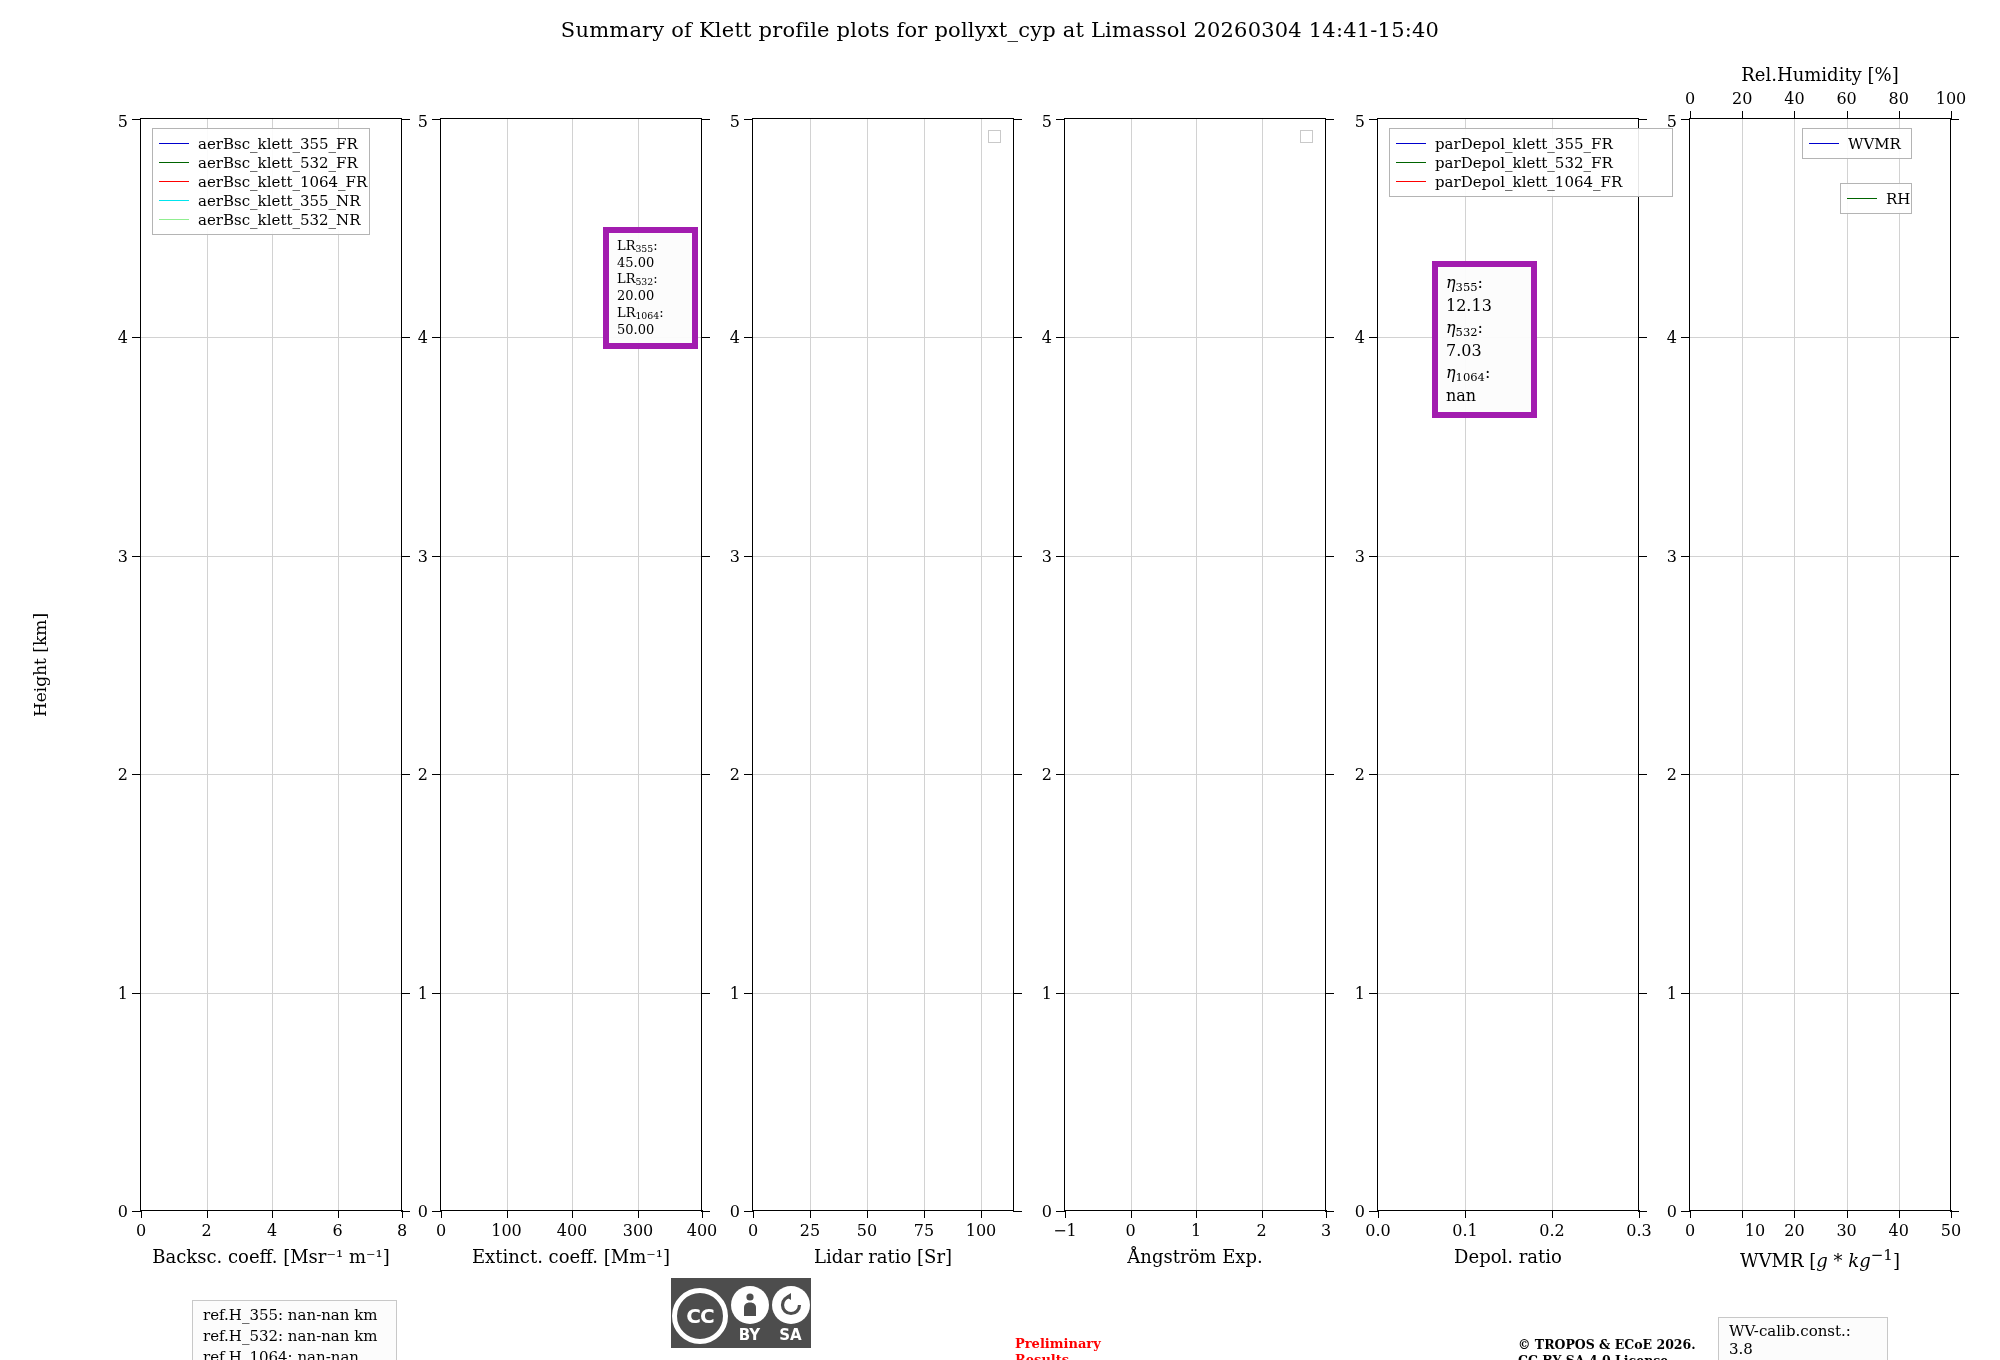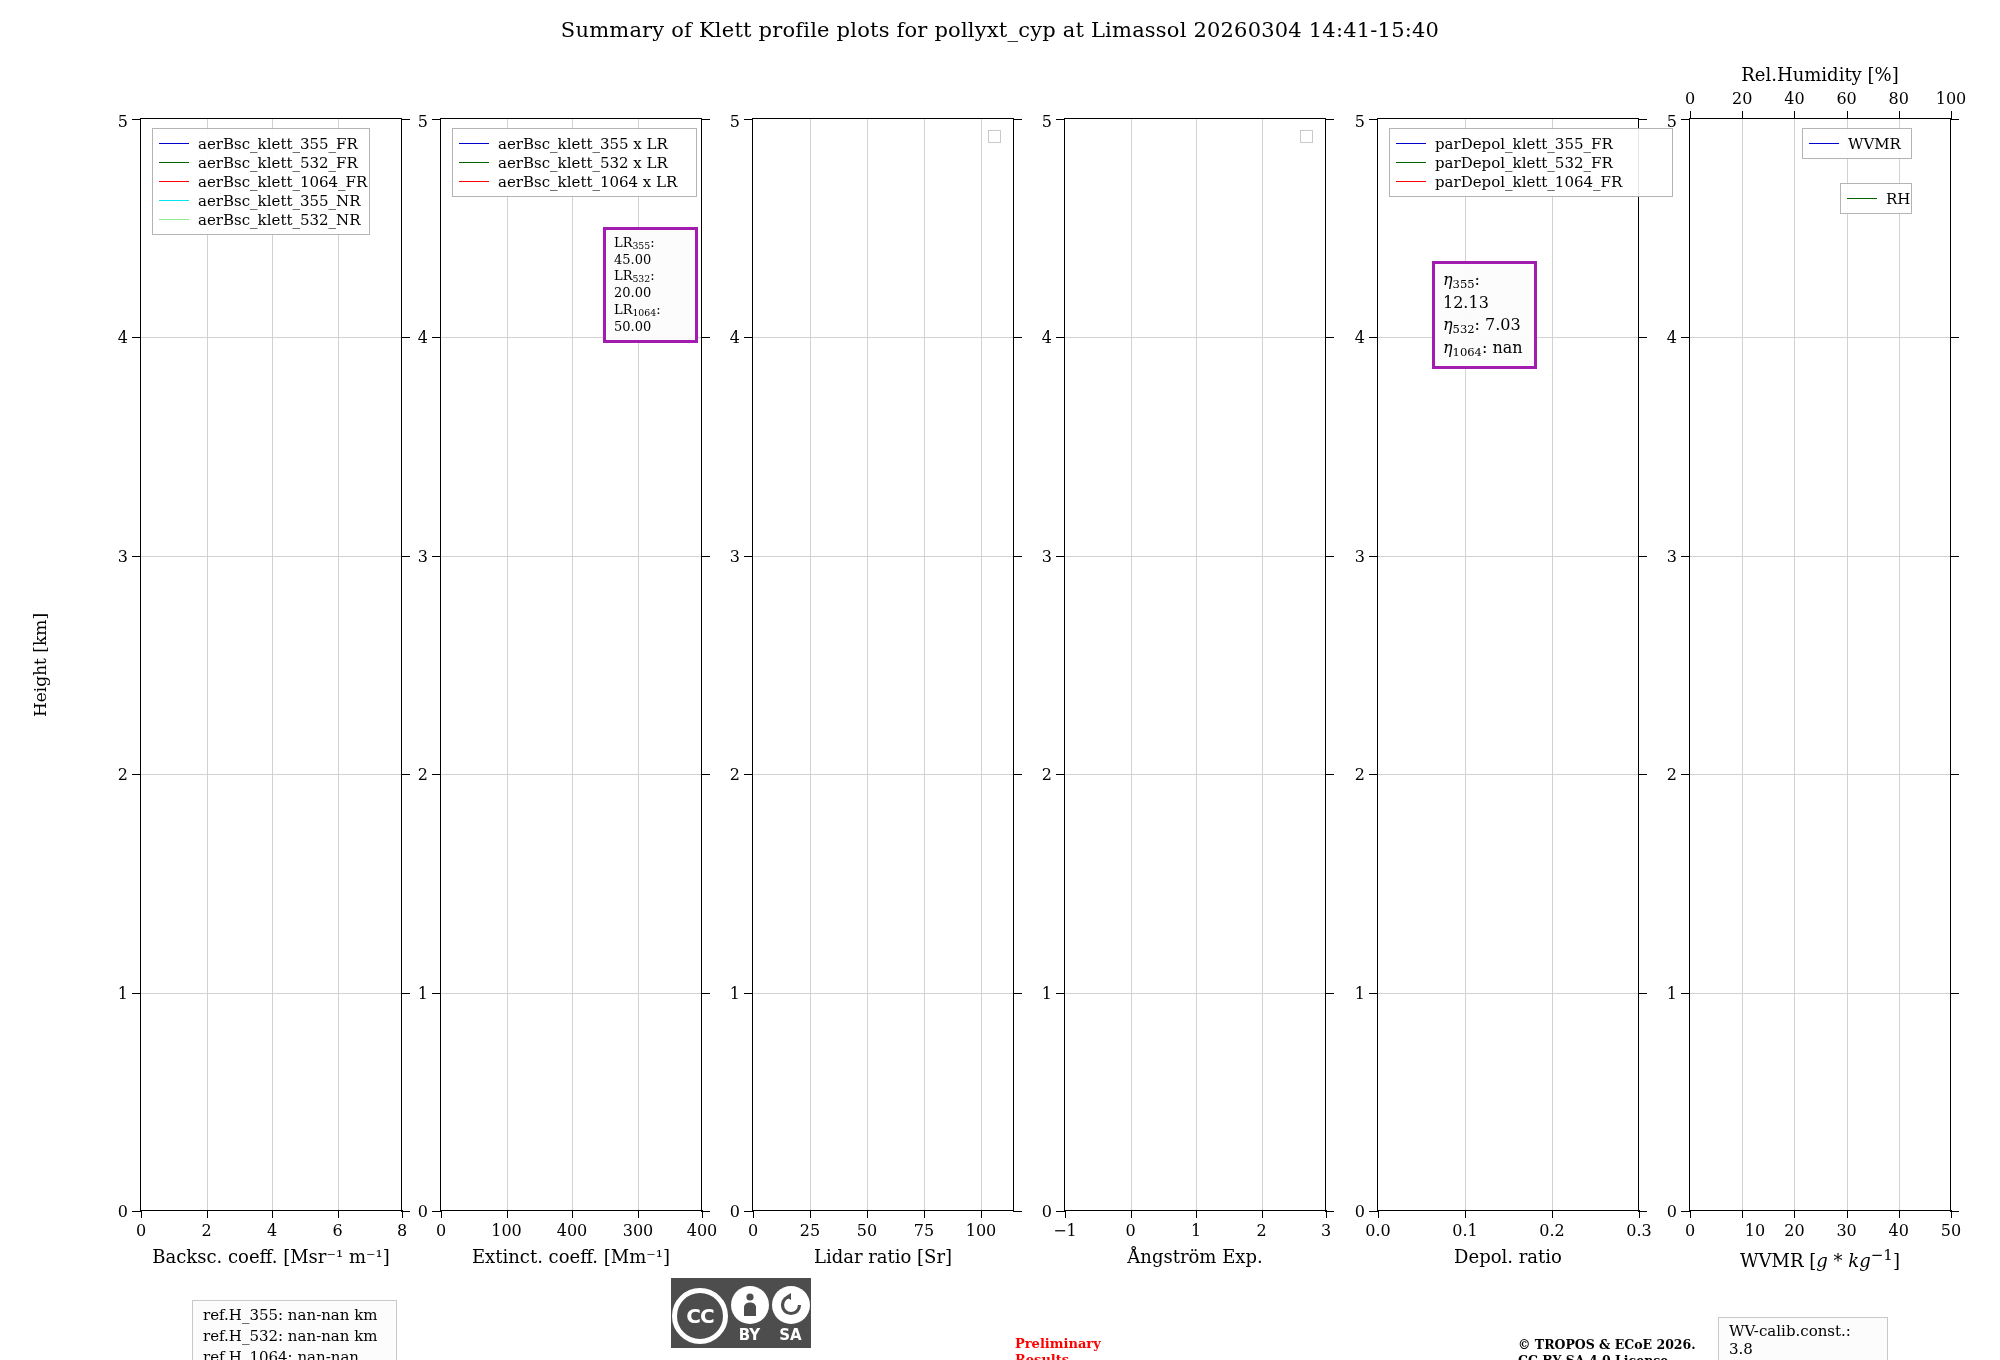--- a/index.html
+++ b/index.html
@@ -81,21 +81,21 @@
     display:flex; align-items:center; height:19px;
   }
   .legend-swatch {
     width:30px; height:0; border-top:1.6px solid #000;
     margin-right:9px; flex:0 0 auto;
   }
   .legend-label { font-size:15px; white-space:nowrap; }
 
   .infobox {
     position:absolute;
-    border:3px solid #a21caf;
+    border:6px solid #a21caf;
     background:rgba(252,252,252,0.95);
     padding:5px 8px;
     box-sizing:border-box;
     font-size:13px;
     line-height:1.25;
   }
   .infobox.big { font-size:16px; line-height:1.35; }
   .infobox .sub { font-size:0.72em; vertical-align:-0.25em; }
 
   .refbox {
@@ -284,34 +284,20 @@
     <div class="xtick" style="left:261px;"></div>
 
     <div class="xlabel-txt" style="left:0px;">0</div>
     <div class="xlabel-txt" style="left:65.5px;">100</div>
     <div class="xlabel-txt" style="left:131px;">400</div>
     <div class="xlabel-txt" style="left:197px;">300</div>
     <div class="xlabel-txt" style="left:261px;">400</div>
 
     <div class="axis-caption">Extinct. coeff. [Mm⁻¹]</div>
 
-    <div class="legend" style="left:11px; top:9px; width:245px;">
-      <div class="legend-row">
-        <span class="legend-swatch" style="border-top-color:#0000cd;"></span>
-        <span class="legend-label">aerBsc_klett_355 x LR</span>
-      </div>
-      <div class="legend-row">
-        <span class="legend-swatch" style="border-top-color:#006400;"></span>
-        <span class="legend-label">aerBsc_klett_532 x LR</span>
-      </div>
-      <div class="legend-row">
-        <span class="legend-swatch" style="border-top-color:#ff0000;"></span>
-        <span class="legend-label">aerBsc_klett_1064 x LR</span>
-      </div>
-    </div>
 
     <div class="infobox" style="left:162px; top:108px; width:95px;">
       <div>
         <span>LR</span><span class="sub">355</span>: <span>45.00</span>
       </div>
       <div>
         <span>LR</span><span class="sub">532</span>: <span>20.00</span>
       </div>
       <div>
         <span>LR</span><span class="sub">1064</span>: <span>50.00</span>

